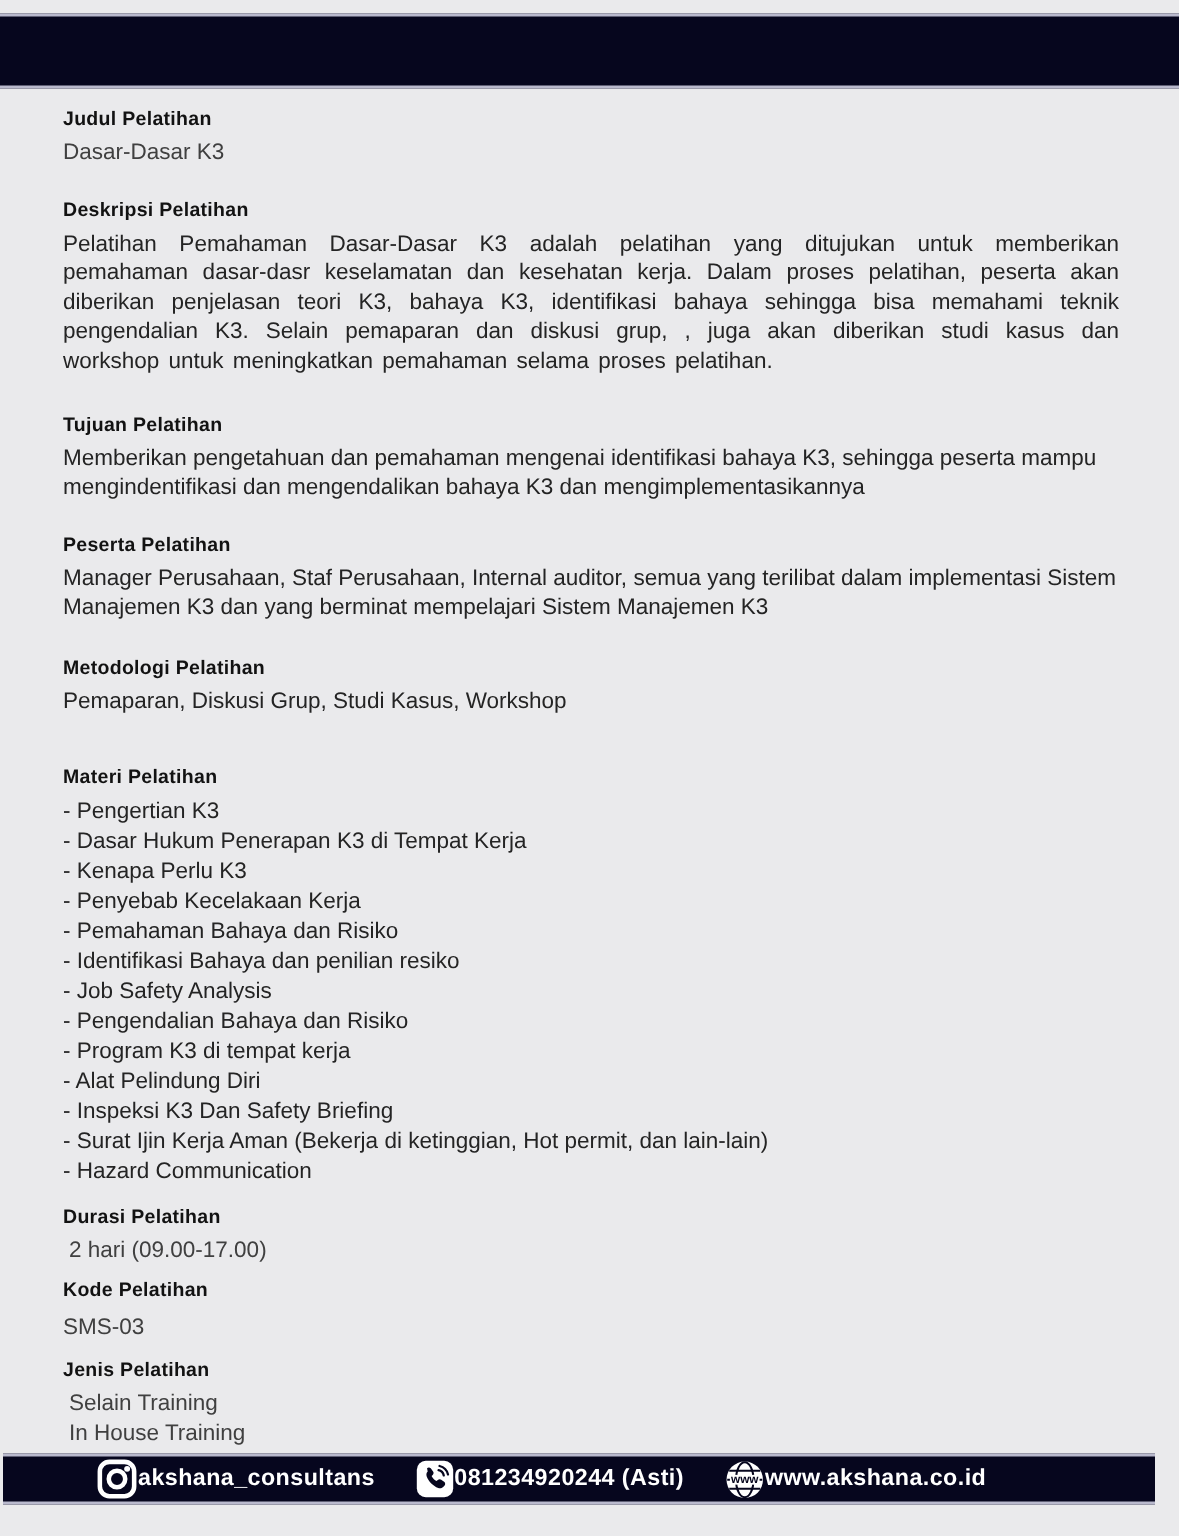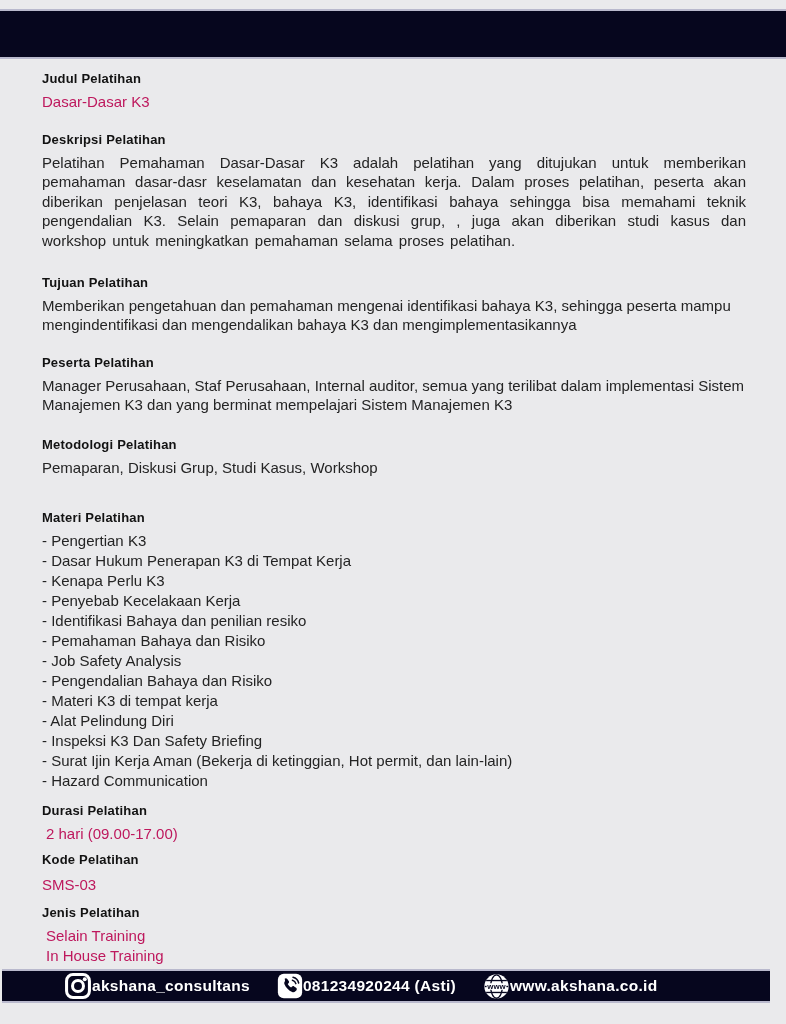--- a/index.html
+++ b/index.html
@@ -19,21 +19,21 @@
   }
   .sec{margin:0 0 22px 0;}
   .sec h3{
     font-size:13px;font-weight:bold;margin:0 0 6px 0;color:#121212;
     letter-spacing:0.2px;
   }
   .sec .body{
     font-size:15px;line-height:19.6px;margin:0;color:#242424;
   }
   .sec .value{
-    font-size:15px;line-height:19.6px;margin:0;color:#be185d;
+    font-size:15px;line-height:19.6px;margin:0;color:#404040;
   }
   .justified{text-align:justify;word-spacing:2px;}
   .sec-judul{margin-bottom:20px;}
   .sec-deskripsi{margin-bottom:24px;}
   .sec-tujuan{margin-bottom:20px;}
   .sec-peserta{margin-bottom:22px;}
   .sec-metodologi{margin-bottom:32px;}
   .sec-materi{margin-bottom:12px;}
   .materi-item{font-size:15px;line-height:20px;color:#242424;}
   .sec-durasi{margin-bottom:9px;}
@@ -85,25 +85,25 @@
     <h3>Metodologi Pelatihan</h3>
     <p class="body">Pemaparan, Diskusi Grup, Studi Kasus, Workshop</p>
   </div>
 
   <div class="sec sec-materi">
     <h3>Materi Pelatihan</h3>
     <div class="materi-item">- Pengertian K3</div>
     <div class="materi-item">- Dasar Hukum Penerapan K3 di Tempat Kerja</div>
     <div class="materi-item">- Kenapa Perlu K3</div>
     <div class="materi-item">- Penyebab Kecelakaan Kerja</div>
+    <div class="materi-item">- Pemahaman Bahaya dan Risiko</div>
     <div class="materi-item">- Identifikasi Bahaya dan penilian resiko</div>
-    <div class="materi-item">- Pemahaman Bahaya dan Risiko</div>
     <div class="materi-item">- Job Safety Analysis</div>
     <div class="materi-item">- Pengendalian Bahaya dan Risiko</div>
-    <div class="materi-item">- Materi K3 di tempat kerja</div>
+    <div class="materi-item">- Program K3 di tempat kerja</div>
     <div class="materi-item">- Alat Pelindung Diri</div>
     <div class="materi-item">- Inspeksi K3 Dan Safety Briefing</div>
     <div class="materi-item">-  Surat Ijin Kerja Aman (Bekerja di ketinggian, Hot permit, dan lain-lain)</div>
     <div class="materi-item">- Hazard Communication</div>
   </div>
 
   <div class="sec sec-durasi">
     <h3>Durasi Pelatihan</h3>
     <div class="value indent">2 hari (09.00-17.00)</div>
   </div>

